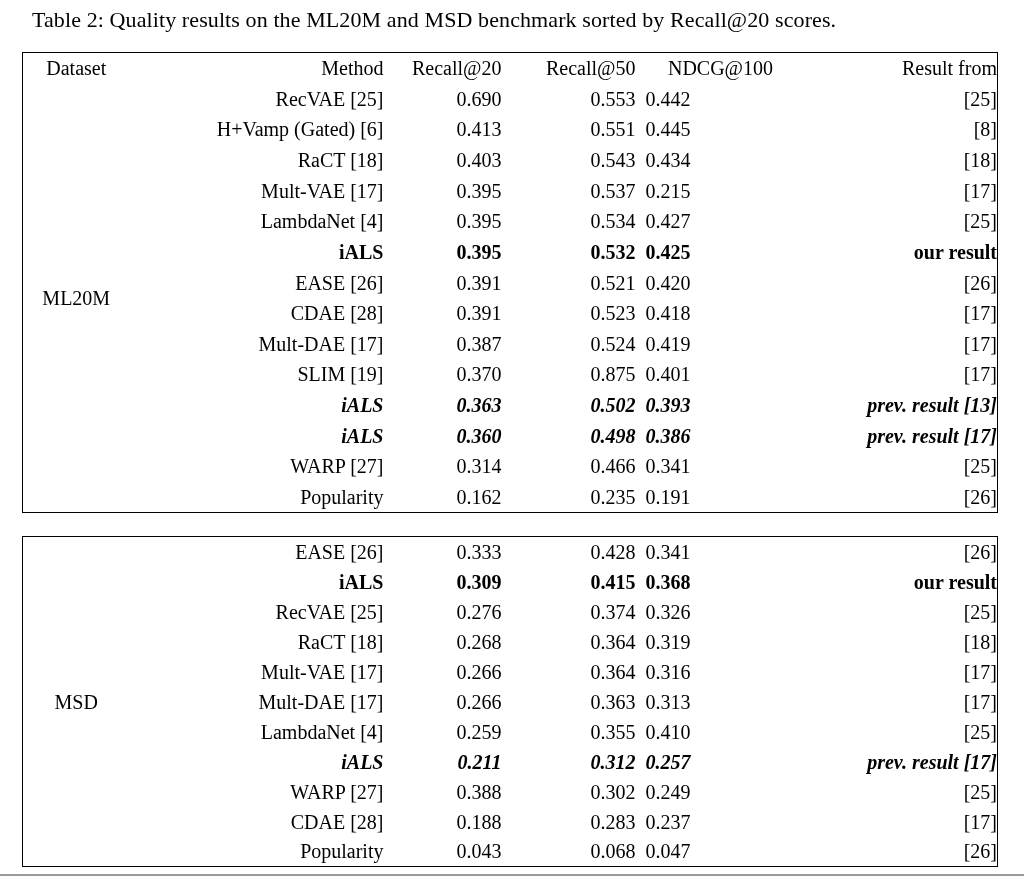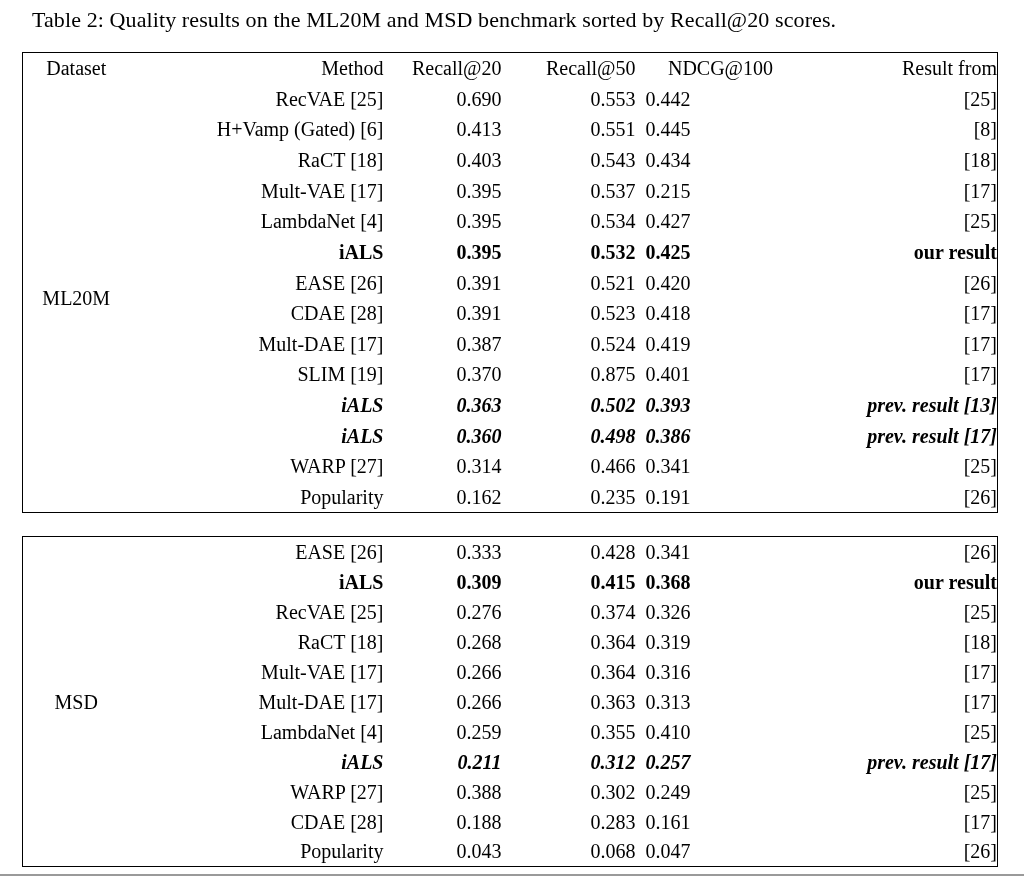--- a/index.html
+++ b/index.html
@@ -271,21 +271,21 @@
         <td class="c-m">WARP [27]</td>
         <td class="c-n1">0.388</td>
         <td class="c-n2">0.302</td>
         <td class="c-n3">0.249</td>
         <td class="c-src">[25]</td>
       </tr>
       <tr class="normal">
         <td class="c-m">CDAE [28]</td>
         <td class="c-n1">0.188</td>
         <td class="c-n2">0.283</td>
-        <td class="c-n3">0.161</td>
+        <td class="c-n3">0.237</td>
         <td class="c-src">[17]</td>
       </tr>
       <tr class="normal">
         <td class="c-m">Popularity</td>
         <td class="c-n1">0.043</td>
         <td class="c-n2">0.068</td>
         <td class="c-n3">0.047</td>
         <td class="c-src">[26]</td>
       </tr>
     </tbody>

